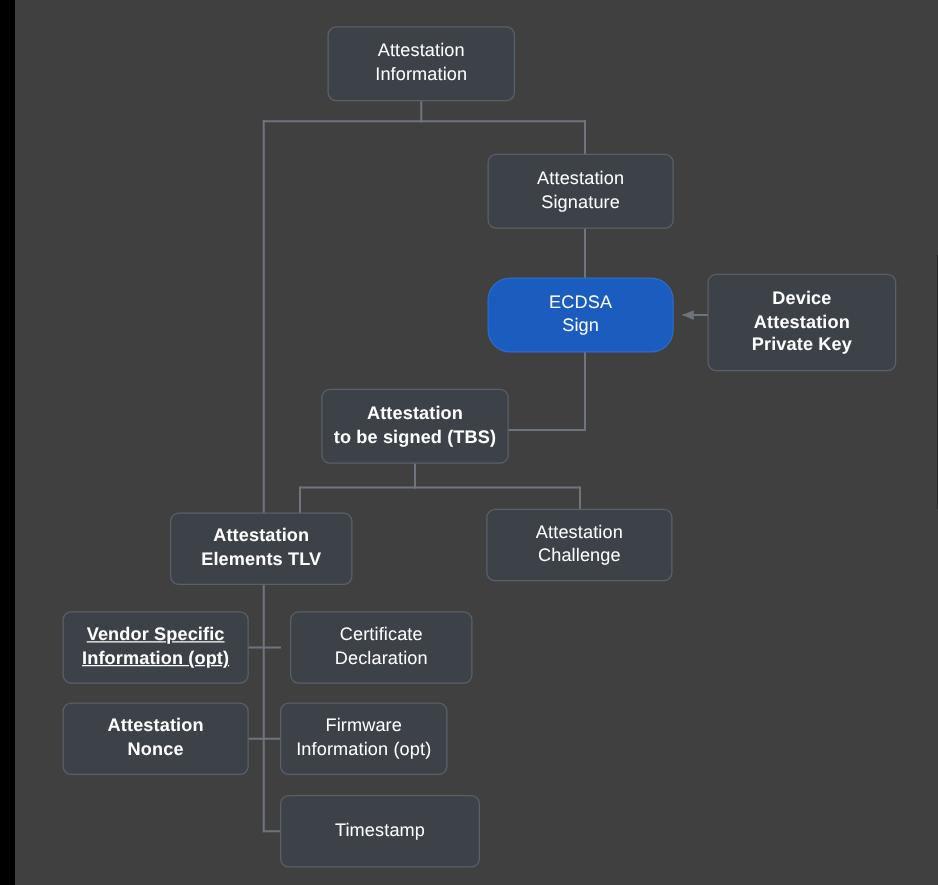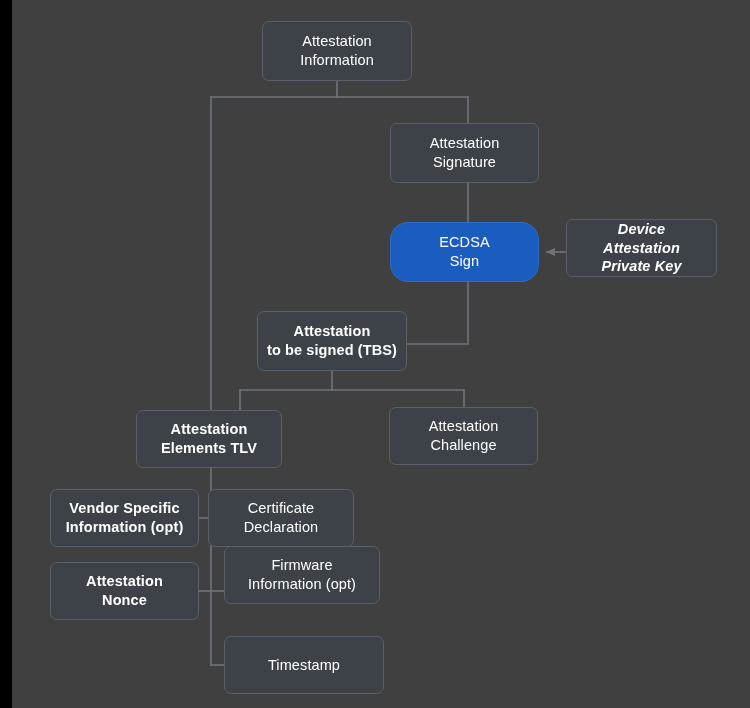--- a/index.html
+++ b/index.html
@@ -93,50 +93,50 @@
 Information</span>
       </div>
       <div class="node" style="left: 378px; top: 123px; width: 149px; height: 60px;">
         <span class="label">Attestation
 Signature</span>
       </div>
       <div class="node accent" style="left: 378px; top: 222px; width: 149px; height: 60px;">
         <span class="label">ECDSA
 Sign</span>
       </div>
-      <div class="node bold" style="left: 554px; top: 219px; width: 151px; height: 58px; font-style: italic;">
+      <div class="node bold" style="left: 554px; top: 219px; width: 151px; height: 78px;">
         <span class="label">Device
 Attestation
 Private Key</span>
       </div>
       <div class="node bold" style="left: 245px; top: 311px; width: 150px; height: 60px;">
         <span class="label">Attestation
 to be signed (TBS)</span>
       </div>
       <div class="node bold" style="left: 124px; top: 410px; width: 146px; height: 58px;">
         <span class="label">Attestation
 Elements TLV</span>
       </div>
       <div class="node" style="left: 377px; top: 407px; width: 149px; height: 58px;">
         <span class="label">Attestation
 Challenge</span>
       </div>
-      <div class="node bold" style="left: 38px; top: 489px; width: 149px; height: 58px;">
+      <div class="node bold" style="left: 38px; top: 489px; width: 149px; height: 58px; text-decoration: underline;">
         <span class="label">Vendor Specific
 Information (opt)</span>
       </div>
-      <div class="node" style="left: 196px; top: 489px; width: 146px; height: 58px;">
+      <div class="node" style="left: 220px; top: 489px; width: 146px; height: 58px;">
         <span class="label">Certificate
 Declaration</span>
       </div>
       <div class="node bold" style="left: 38px; top: 562px; width: 149px; height: 58px;">
         <span class="label">Attestation
 Nonce</span>
       </div>
-      <div class="node" style="left: 212px; top: 546px; width: 156px; height: 58px;">
+      <div class="node" style="left: 212px; top: 562px; width: 134px; height: 58px;">
         <span class="label">Firmware
 Information (opt)</span>
       </div>
       <div class="node" style="left: 212px; top: 636px; width: 160px; height: 58px;">
         <span class="label">Timestamp</span>
       </div>
     </div>
 </div>
 
 </body></html>

